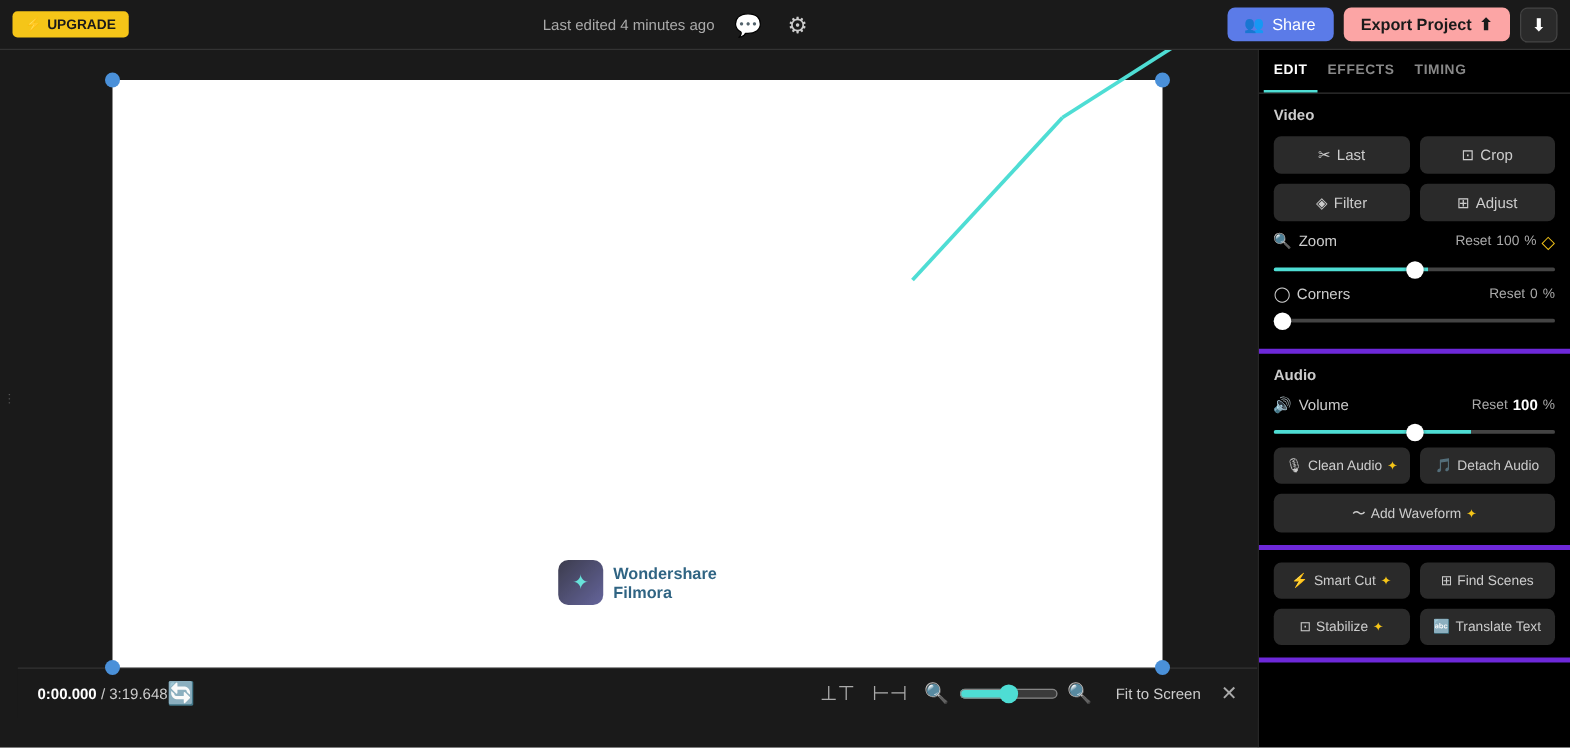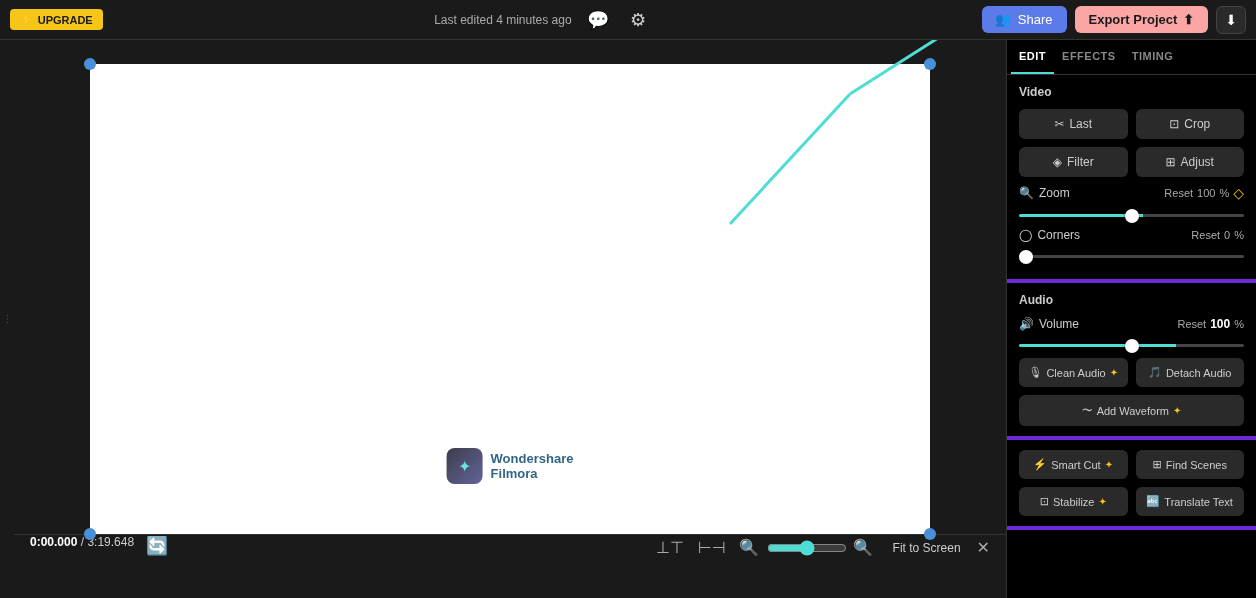--- a/index.html
+++ b/index.html
@@ -195,23 +195,22 @@
       font-size: 13px;
       font-weight: 600;
     }
 
     
     .bottom-bar {
       height: 40px;
       background: #1a1a1a;
       border-top: 1px solid #333;
       display: flex;
-      align-items: flex-start;
+      align-items: center;
       padding: 0 16px;
-      gap: 12px;
       flex-shrink: 0;
     }
     .time-display {
       font-size: 12px;
       color: #ccc;
     }
     .time-display .current { color: #fff; font-weight: 600; }
     .spinner-btn {
       color: #4eddd4;
       font-size: 18px;

